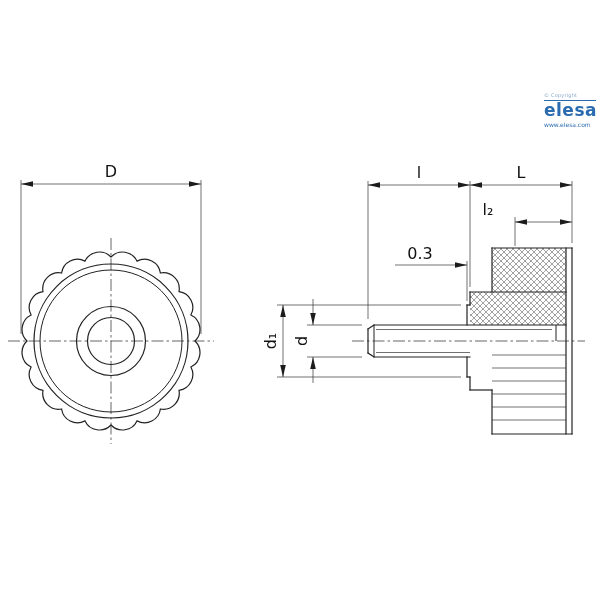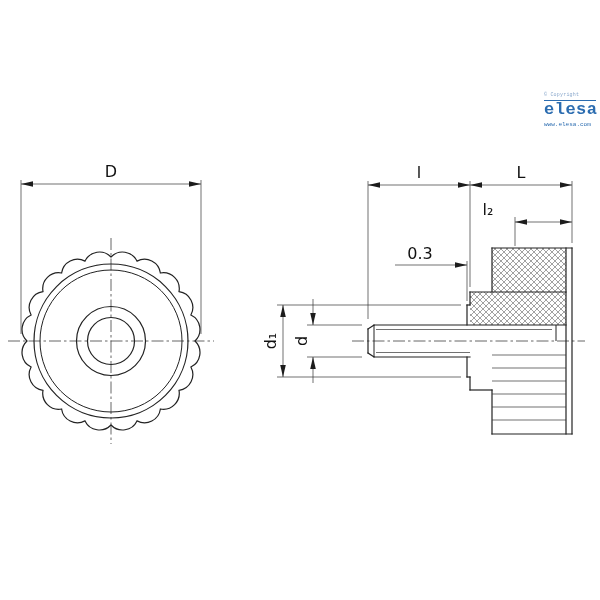--- a/index.html
+++ b/index.html
@@ -5,21 +5,21 @@
   html,body{margin:0;padding:0;background:#fff;}
   .canvas{position:relative;width:600px;height:600px;background:#ffffff;overflow:hidden;
           font-family:"DejaVu Sans",sans-serif;}
   svg{position:absolute;left:0;top:0;}
   .ol{stroke:#222;stroke-width:1.2;fill:none;stroke-linecap:square;}
   .ol2{stroke:#222;stroke-width:1.0;fill:none;}
   .thin{stroke:#333;stroke-width:0.7;fill:none;}
   .cl{stroke:#333;stroke-width:0.75;fill:none;stroke-dasharray:12 3 2.5 3;}
   .arr{fill:#1c1c1c;stroke:none;}
   text.dim{font-family:"DejaVu Sans",sans-serif;font-size:16px;fill:#111;}
-  .logo{position:absolute;left:544px;top:92px;width:52px;color:#2b6cb0;font-family:Liberation Mono, monospace;}
+  .logo{position:absolute;left:544px;top:92px;width:52px;color:#2b6cb0;}
   .logo .copy{font-size:5px;color:#8aa8cc;letter-spacing:.2px;display:block;}
   .logo .rule{border-top:1.5px solid #2b6cb0;margin:2px 0 0 0;}
   .logo .brand{font-size:17px;font-weight:bold;letter-spacing:.5px;line-height:1.1;display:block;}
   .logo .site{font-size:6px;display:block;margin-top:1px;}
 </style>
 </head>
 <body>
 
 <div class="canvas">
 

